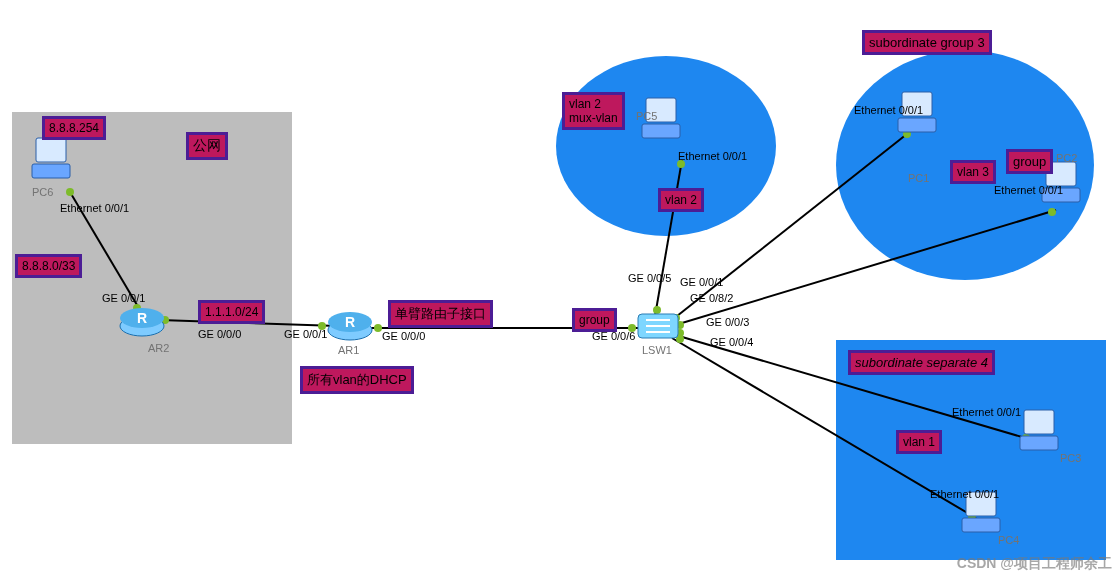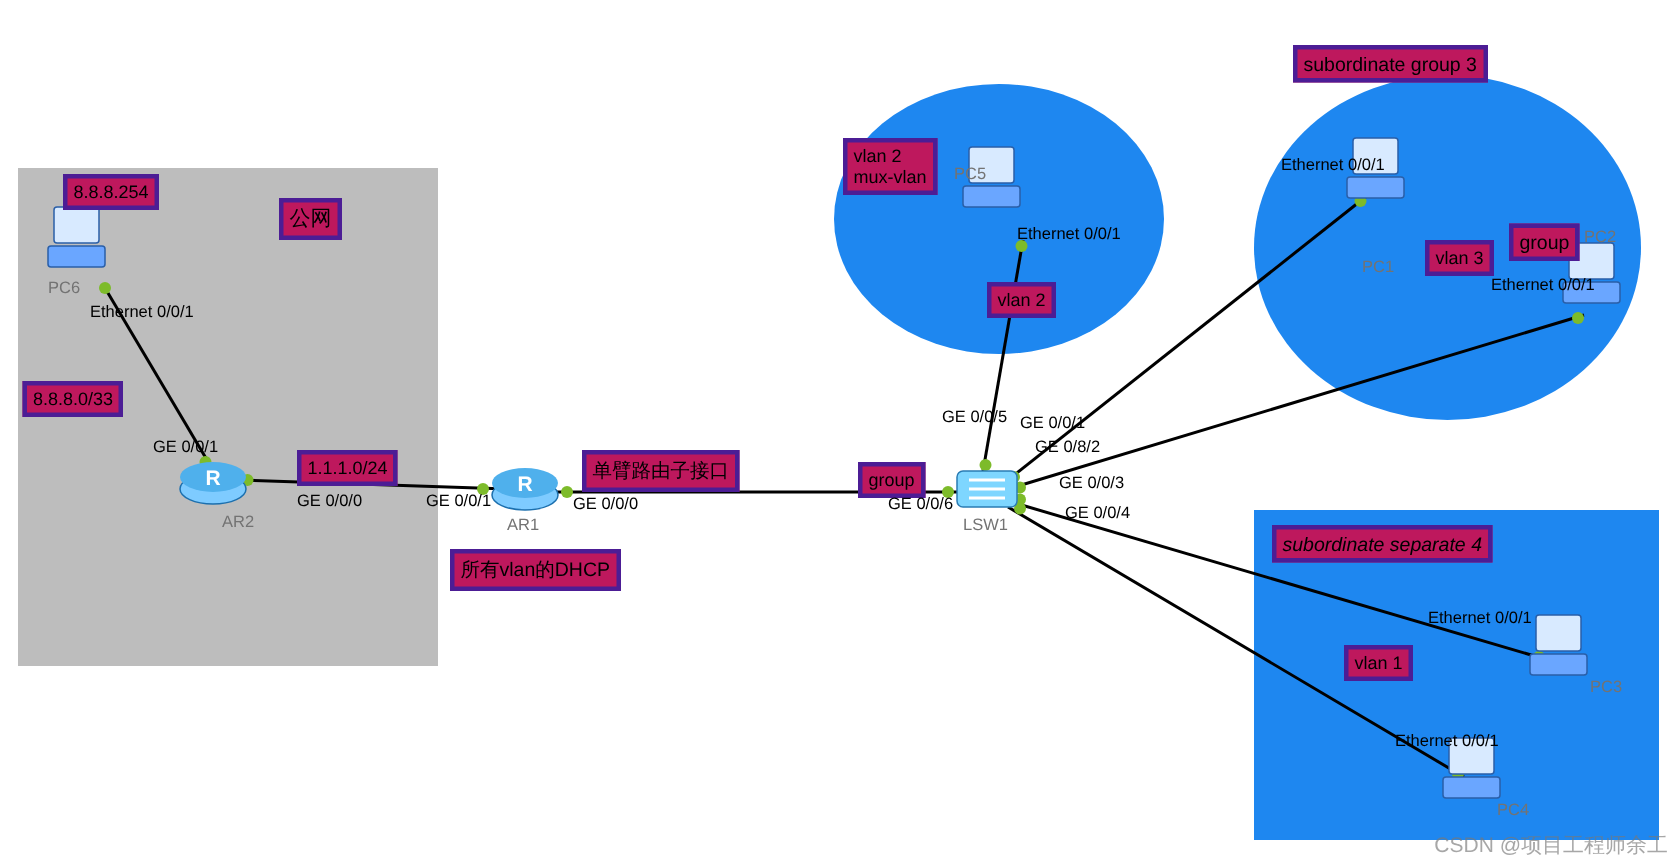--- a/index.html
+++ b/index.html
@@ -36,20 +36,21 @@
     color:#737373;
     white-space:nowrap;
   }
   .wm{
     position:absolute;
     right:6px;
     bottom:4px;
     color:rgba(120,120,120,0.65);
     font-size:14px;
     font-family:sans-serif;
+    font-weight:bold;
   }
   svg{position:absolute;left:0;top:0;pointer-events:none;}
   
   .device{position:absolute;}
   .pc-body{fill:#6aa6ff;stroke:#2a5fa8;stroke-width:1;}
   .pc-screen{fill:#d8eaff;stroke:#2a5fa8;stroke-width:1;}
   .router-body{fill:#7ecbff;stroke:#1b6fae;stroke-width:1;}
   .router-face{fill:#4fb0ec;}
   .switch-body{fill:#7ed6ff;stroke:#2a7cb4;stroke-width:1;}
 </style>

